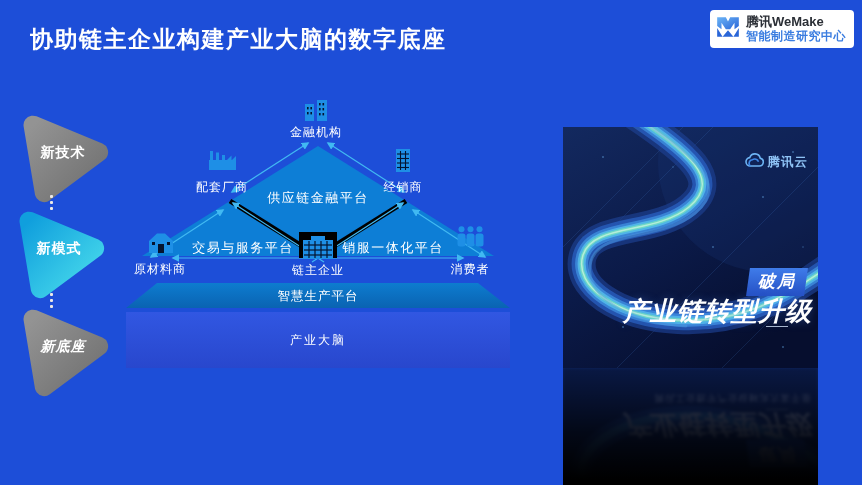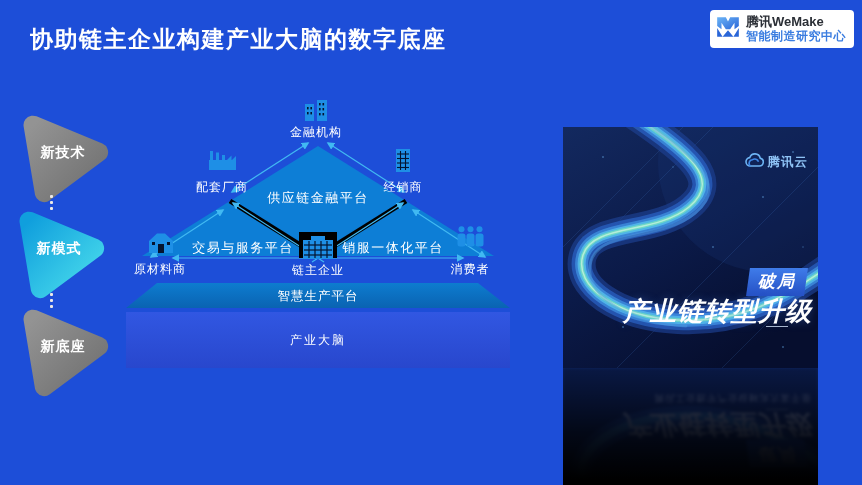--- a/index.html
+++ b/index.html
@@ -24,21 +24,21 @@
   .wemake-sub { font-size:12px; font-weight:600; color:#3b7de0; white-space:nowrap; letter-spacing:0.5px; }
   
   .pillar { position:absolute; width:94px; height:92px; }
   .pillar svg { position:absolute; inset:0; }
   .pillar-label {
     position:absolute; left:50%; top:47%; transform:translate(-50%,-50%);
     color:#fff; font-size:14px; font-weight:600; white-space:nowrap; letter-spacing:1px;
   }
   .pillar-1 { left:16px; top:110px;text-align:center; }
   .pillar-2 { left:12px; top:206px; }
-  .pillar-3 { left:16px; top:304px; }
+  .pillar-3 { left:16px; top:304px;font-style:italic; }
   .dotcol { position:absolute; left:50px; display:flex; flex-direction:column; gap:3px; }
   .dotcol-1 { top:195px; } .dotcol-2 { top:293px; }
   .dot { width:3px; height:3px; background:#eceae6; border-radius:1px; }
   
   .diagram { position:absolute; left:115px; top:95px; width:420px; height:285px; }
   .diagram > svg.dg-canvas { position:absolute; inset:0; }
   .dg-label {
     position:absolute; transform:translate(-50%,-50%); color:#fff;
     font-size:12px; white-space:nowrap; letter-spacing:1px;
   }

